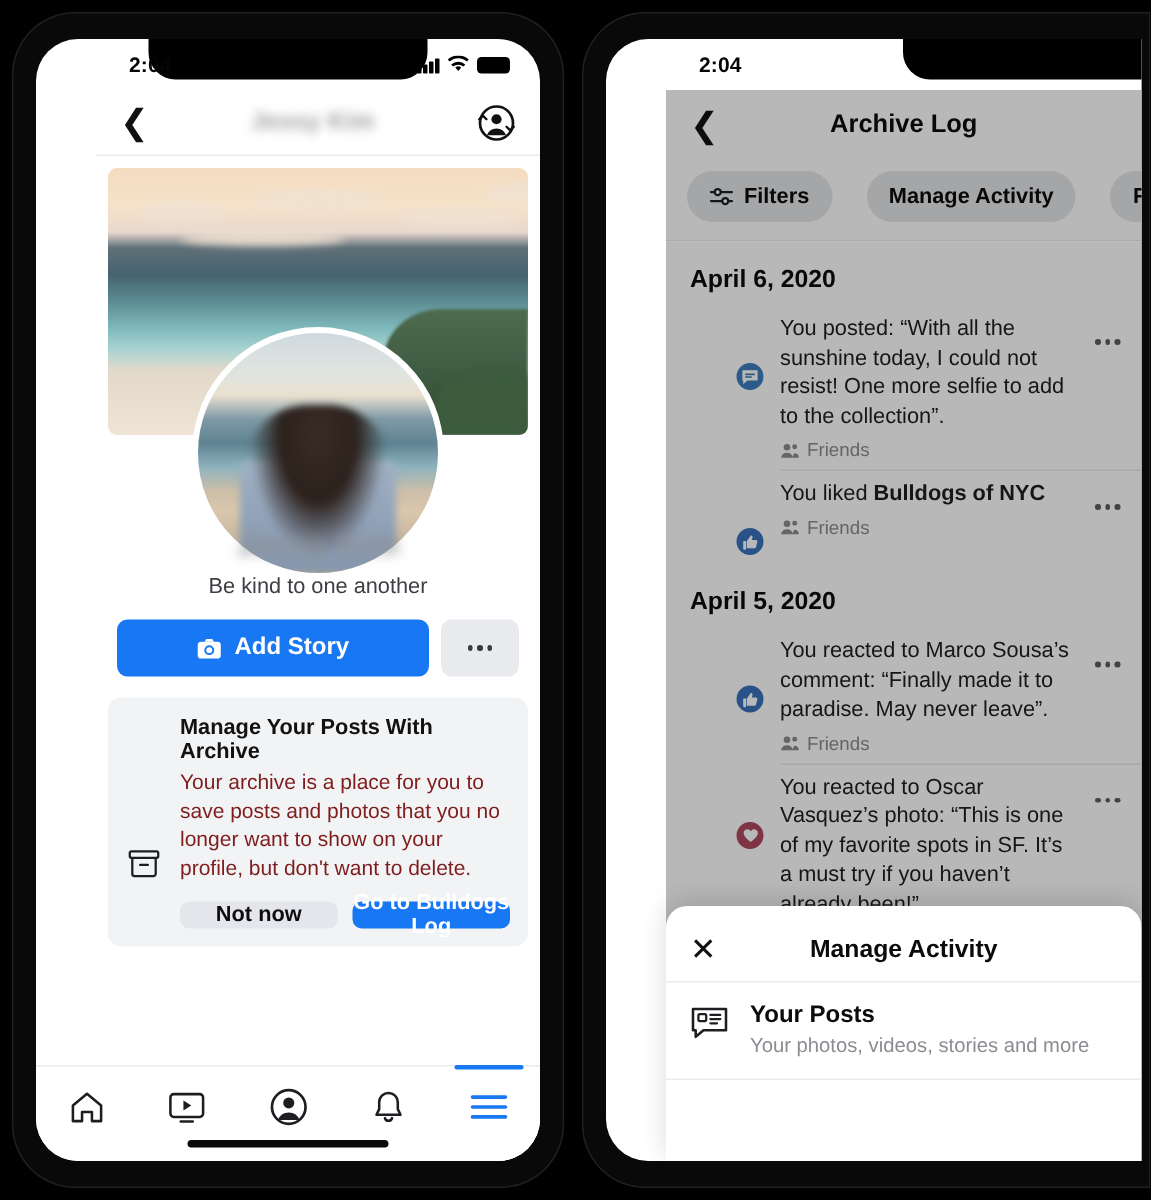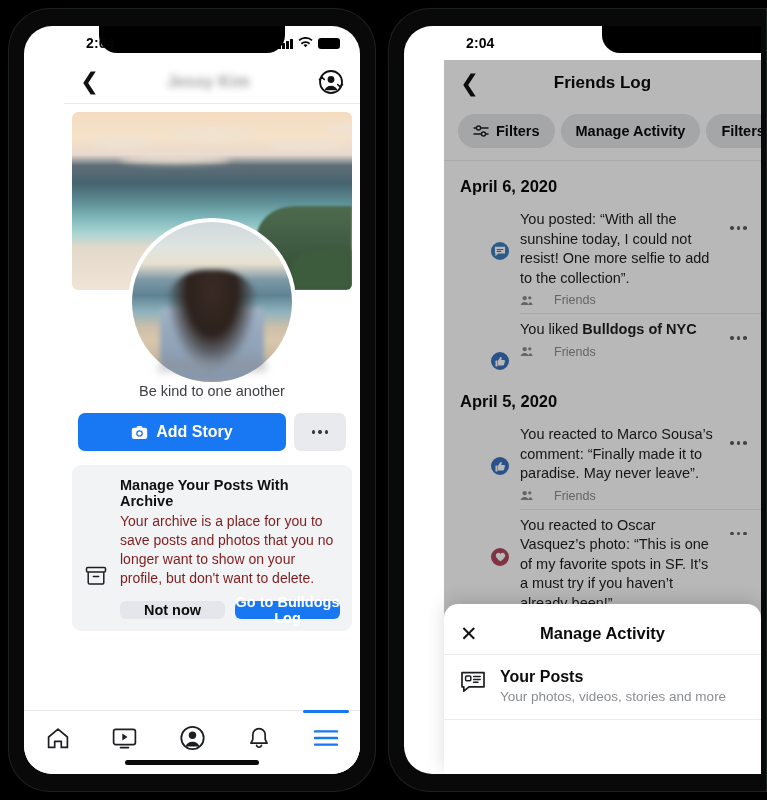--- a/index.html
+++ b/index.html
@@ -154,21 +154,21 @@
 
   
   .r-screen-inner { position:relative; height:748px; background:#fff; }
   .dimmed { filter: brightness(.72) saturate(.6); }
   .r-head {
     height: 46px; display:flex; align-items:center; padding: 0 16px; background:#fff;
     position: relative;
   }
   .r-title { position:absolute; left:0; right:0; text-align:center; font-size:17px; font-weight:700; color:#0b0b0b; }
   .filters-row {
-    display:flex; gap: 6px; padding: 8px 14px 12px 14px; background:#fff;
+    display:flex; gap: 23px; padding: 8px 14px 12px 14px; background:#fff;
     border-bottom: 1px solid #eceef1;
     justify-content: space-between;
   }
   .f-chip {
     height: 34px; border-radius: 17px; background:#e4e6eb; color:#0b0b0b;
     font-size: 14.5px; font-weight:700; padding: 0 15px;
     display:flex; align-items:center; gap:7px; white-space:nowrap; flex:0 0 auto; border:none;
   }
   .log-body { background:#fff; padding: 0 0 0 0; }
   .date-head { font-size: 16.5px; font-weight:700; color:#0b0b0b; padding: 16px 16px 8px 16px; }
@@ -179,21 +179,21 @@
     position:absolute; right:-3px; bottom:-2px; width:22px; height:22px; border-radius:50%;
     border: 2px solid #fff; display:flex; align-items:center; justify-content:center;
     color:#fff; font-size:11px;
   }
   .badge.like { background:#1877f2; }
   .badge.love { background:#e4395b; }
   .badge.post { background:#1b84f0; }
   .log-main { flex:1; padding-right: 4px; }
   .log-text { font-size: 14.5px; line-height: 19.5px; color: #1c1e21; }
   .log-text b { font-weight: 700; }
-  .aud { display:flex; align-items:center; gap:21px; margin-top:5px; color:#8a8d91; font-size:12.5px; }
+  .aud { display:flex; align-items:center; gap:5px; margin-top:5px; color:#8a8d91; font-size:12.5px; }
   .row-dots { flex:0 0 auto; padding: 16px 2px 0 0; }
   .divider { height:1px; background:#e9ebee; margin-left: 76px; }
 
   
   .sheet {
     position:absolute; left:0; right:0; bottom:0; background:#fff;
     border-radius: 14px 14px 0 0; box-shadow: 0 -4px 18px rgba(0,0,0,.14);
     padding-top: 8px; z-index: 30;
   }
   .grabber { width:42px; height:4px; border-radius:3px; background:#dcdee1; margin: 0 auto 6px auto; }
@@ -365,21 +365,21 @@
                 <path d="M8 10.6l2.1-2.4a3.2 3.2 0 0 0-4.2 0L8 10.6z" fill="#000"></path>
                 <path d="M8 6.1c1.4 0 2.7.5 3.7 1.4l1.3-1.5A7.6 7.6 0 0 0 8 4.1a7.6 7.6 0 0 0-5 1.9l1.3 1.5A5.5 5.5 0 0 1 8 6.1z" fill="#000"></path>
                 <path d="M8 1.5c2.4 0 4.6.9 6.2 2.4l1.3-1.5A11 11 0 0 0 8-.4 11 11 0 0 0 .5 2.4l1.3 1.5A9 9 0 0 1 8 1.5z" fill="#000"></path>
               </svg>
               <span class="batt"></span>
             </span>
           </div>
 
           <div class="r-head">
             <span class="chev-back">❮</span>
-            <span class="r-title">Friends Log</span>
+            <span class="r-title">Archive Log</span>
           </div>
 
           <div class="filters-row">
             <button class="f-chip">
               <svg width="16" height="14" viewBox="0 0 16 14">
                 <path d="M1 4h14M1 10h14" stroke="#1c1e21" stroke-width="1.5" stroke-linecap="round"></path>
                 <circle cx="5.5" cy="4" r="2" fill="#fff" stroke="#1c1e21" stroke-width="1.5"></circle>
                 <circle cx="10.5" cy="10" r="2" fill="#fff" stroke="#1c1e21" stroke-width="1.5"></circle>
               </svg>
               <span>Filters</span>

